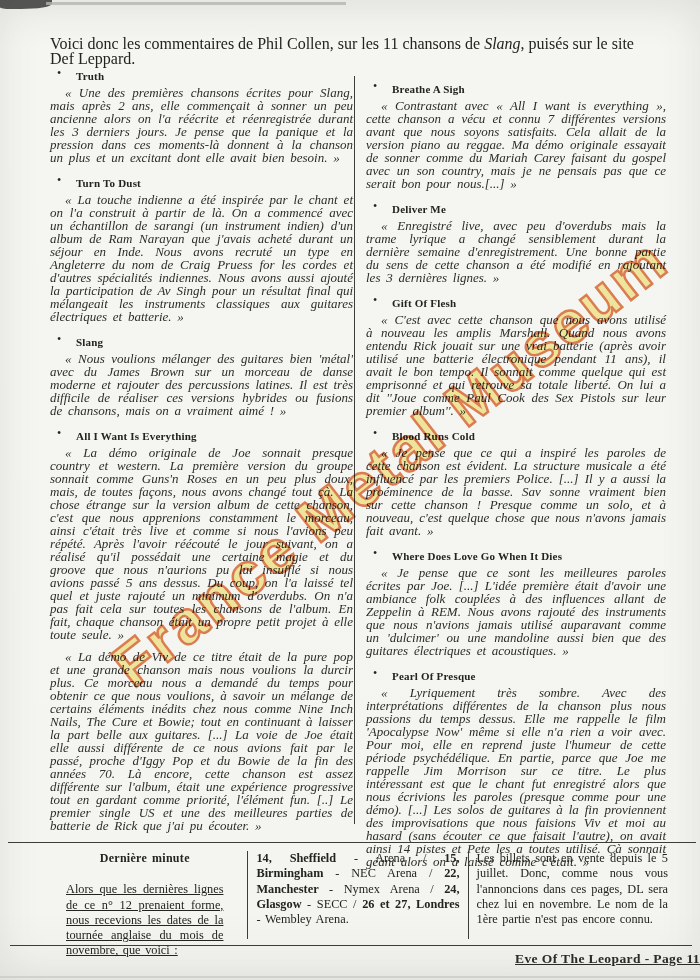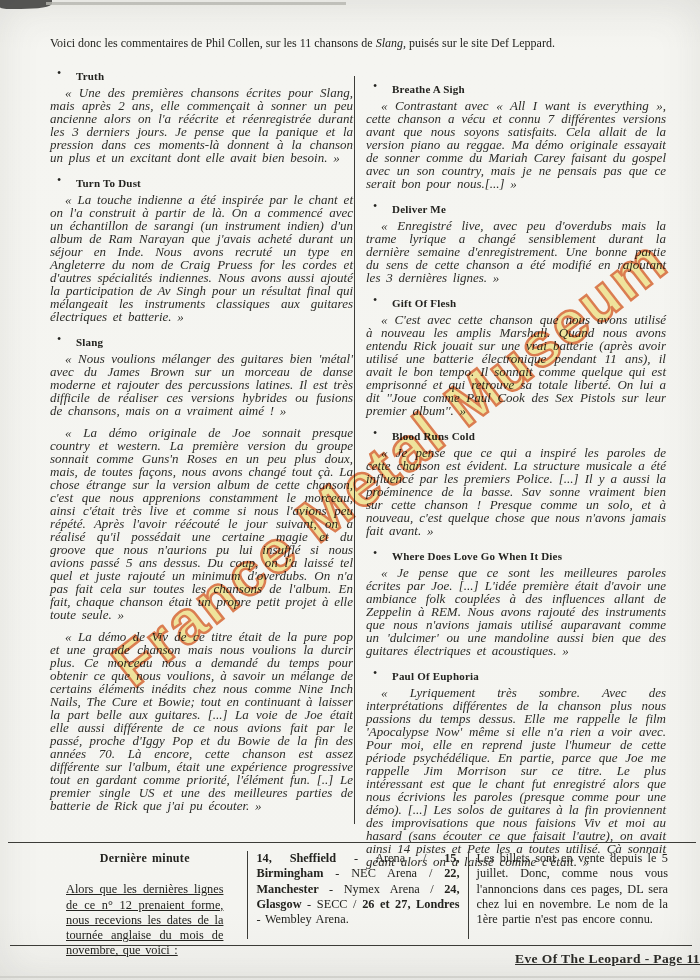--- a/index.html
+++ b/index.html
@@ -9,21 +9,21 @@
     background:linear-gradient(180deg,#f0f0ec,#f5f5f1 5%,#f4f4f0 93%,#eeeeea);
     box-shadow:inset 0 0 40px rgba(90,90,80,.12);
     font-family:"Liberation Serif","DejaVu Serif",serif;
     color:#23231f;
   }
   
   .smudge{position:absolute;top:0;left:0;width:52px;height:9px;background:#3a3a38;border-radius:0 0 60% 20%;opacity:.85;}
   .streak{position:absolute;top:2px;left:46px;width:300px;height:3px;background:#b5b5af;opacity:.8;}
   .edge-bottom{position:absolute;bottom:2px;left:0;width:100%;height:2px;background:#c9c9c3;opacity:.7;}
 
-  .intro{position:absolute;top:36px;left:50px;width:606px;margin:0;font-size:12px;line-height:15px;}
+  .intro{position:absolute;top:36px;left:50px;width:606px;margin:0;font-size:16px;line-height:15px;}
   .intro i{font-style:italic;}
 
   .col{position:absolute;top:66px;}
   .col-left{left:50px;width:303px;}
   .col-right{left:366px;width:300px;padding-top:13px;}
   .vdivider{position:absolute;left:354px;top:76px;width:1px;height:748px;background:#3c3c38;}
 
   .song{margin:0 0 9px 0;}
   .song-head{margin:0 0 2px 0;padding-left:7px;}
   .bullet{display:inline-block;width:9px;font-size:12px;vertical-align:top;}
@@ -77,20 +77,21 @@
       </section>
       <section class="song">
         <div class="song-head"><span class="bullet">•</span><span class="song-title">Turn To Dust</span></div>
         <p class="quote">« La touche indienne a été inspirée par le chant et on l'a construit à partir de là. On a commencé avec un échantillon de sarangi (un instrument indien) d'un album de Ram Narayan que j'avais acheté durant un séjour en Inde. Nous avons recruté un type en Angleterre du nom de Craig Pruess for les cordes et d'autres spécialités indiennes. Nous avons aussi ajouté la participation de Av Singh pour un résultat final qui mélangeait les instruments classiques aux guitares électriques et batterie. »</p>
       </section>
       <section class="song">
         <div class="song-head"><span class="bullet">•</span><span class="song-title">Slang</span></div>
         <p class="quote">« Nous voulions mélanger des guitares bien 'métal' avec du James Brown sur un morceau de danse moderne et rajouter des percussions latines. Il est très difficile de réaliser ces versions hybrides ou fusions de chansons, mais on a vraiment aimé ! »</p>
       </section>
       <section class="song">
+        <div class="song-head"><span class="bullet">•</span><span class="song-title">All I Want Is Everything</span></div>
         <p class="quote">« La démo originale de Joe sonnait presque country et western. La première version du groupe sonnait comme Guns'n Roses en un peu plus doux, mais, de toutes façons, nous avons changé tout çà. La chose étrange sur la version album de cette chanson, c'est que nous apprenions constamment le morceau, ainsi c'était très live et comme si nous l'avions peu répété. Après l'avoir réécouté le jour suivant, on a réalisé qu'il possédait une certaine magie et du groove que nous n'aurions pu lui insufflé si nous avions passé 5 ans dessus. Du coup, on l'a laissé tel quel et juste rajouté un minimum d'overdubs. On n'a pas fait cela sur toutes les chansons de l'album. En fait, chaque chanson était un propre petit projet à elle toute seule. »</p>
       </section>
       <section class="song">
         <p class="quote">« La démo de Viv de ce titre était de la pure pop et une grande chanson mais nous voulions la durcir plus. Ce morceau nous a demandé du temps pour obtenir ce que nous voulions, à savoir un mélange de certains éléments inédits chez nous comme Nine Inch Nails, The Cure et Bowie; tout en continuant à laisser la part belle aux guitares. [...] La voie de Joe était elle aussi différente de ce nous avions fait par le passé, proche d'Iggy Pop et du Bowie de la fin des années 70. Là encore, cette chanson est assez différente sur l'album, était une expérience progressive tout en gardant comme priorité, l'élément fun. [..] Le premier single US et une des meilleures parties de batterie de Rick que j'ai pu écouter. »</p>
       </section>
     </div>
   <div class="vdivider"></div>
   <div class="col col-right">
       <section class="song">
         <div class="song-head"><span class="bullet">•</span><span class="song-title">Breathe A Sigh</span></div>
@@ -106,21 +107,21 @@
       </section>
       <section class="song">
         <div class="song-head"><span class="bullet">•</span><span class="song-title">Blood Runs Cold</span></div>
         <p class="quote">« Je pense que ce qui a inspiré les paroles de cette chanson est évident. La structure musicale a été influencé par les premiers Police. [...] Il y a aussi la proéminence de la basse. Sav sonne vraiment bien sur cette chanson ! Presque comme un solo, et à nouveau, c'est quelque chose que nous n'avons jamais fait avant. »</p>
       </section>
       <section class="song">
         <div class="song-head"><span class="bullet">•</span><span class="song-title">Where Does Love Go When It Dies</span></div>
         <p class="quote">« Je pense que ce sont les meilleures paroles écrites par Joe. [...] L'idée première était d'avoir une ambiance folk couplées à des influences allant de Zeppelin à REM. Nous avons rajouté des instruments que nous n'avions jamais utilisé auparavant comme un 'dulcimer' ou une mandoline aussi bien que des guitares électriques et acoustiques. »</p>
       </section>
       <section class="song">
-        <div class="song-head"><span class="bullet">•</span><span class="song-title">Paul Of Euphoria</span></div>
+        <div class="song-head"><span class="bullet">•</span><span class="song-title">Pearl Of Presque</span></div>
         <p class="quote">« Lyriquement très sombre. Avec des interprétations différentes de la chanson plus nous passions du temps dessus. Elle me rappelle le film 'Apocalypse Now' même si elle n'a rien a voir avec. Pour moi, elle en reprend juste l'humeur de cette période psychédélique. En partie, parce que Joe me rappelle Jim Morrison sur ce titre. Le plus intéressant est que le chant fut enregistré alors que nous écrivions les paroles (presque comme pour une démo). [...] Les solos de guitares à la fin proviennent des improvisations que nous faisions Viv et moi au hasard (sans écouter ce que faisait l'autre), on avait ainsi 14 pistes et Pete les a toutes utilisé. Çà sonnait géant alors on a laissé comme c'était. »</p>
       </section>
     </div>
 
   <div class="watermark" style="color: rgb(247, 233, 140); -webkit-text-stroke: 2.5px rgb(221, 95, 37);">France Metal Museum</div>
 
   <div class="hr hr-top"></div>
 
   <div class="lastminute">
     <div class="lm-col lm-col1">

